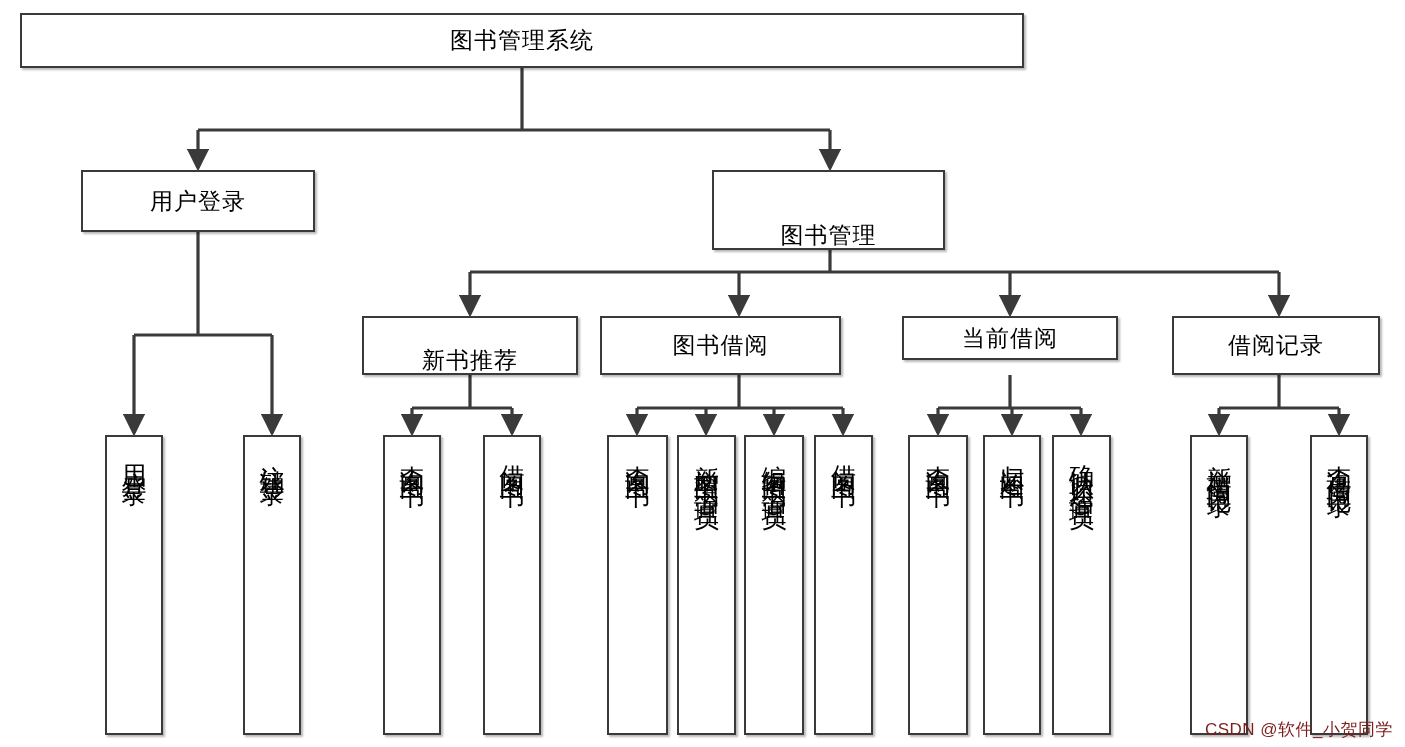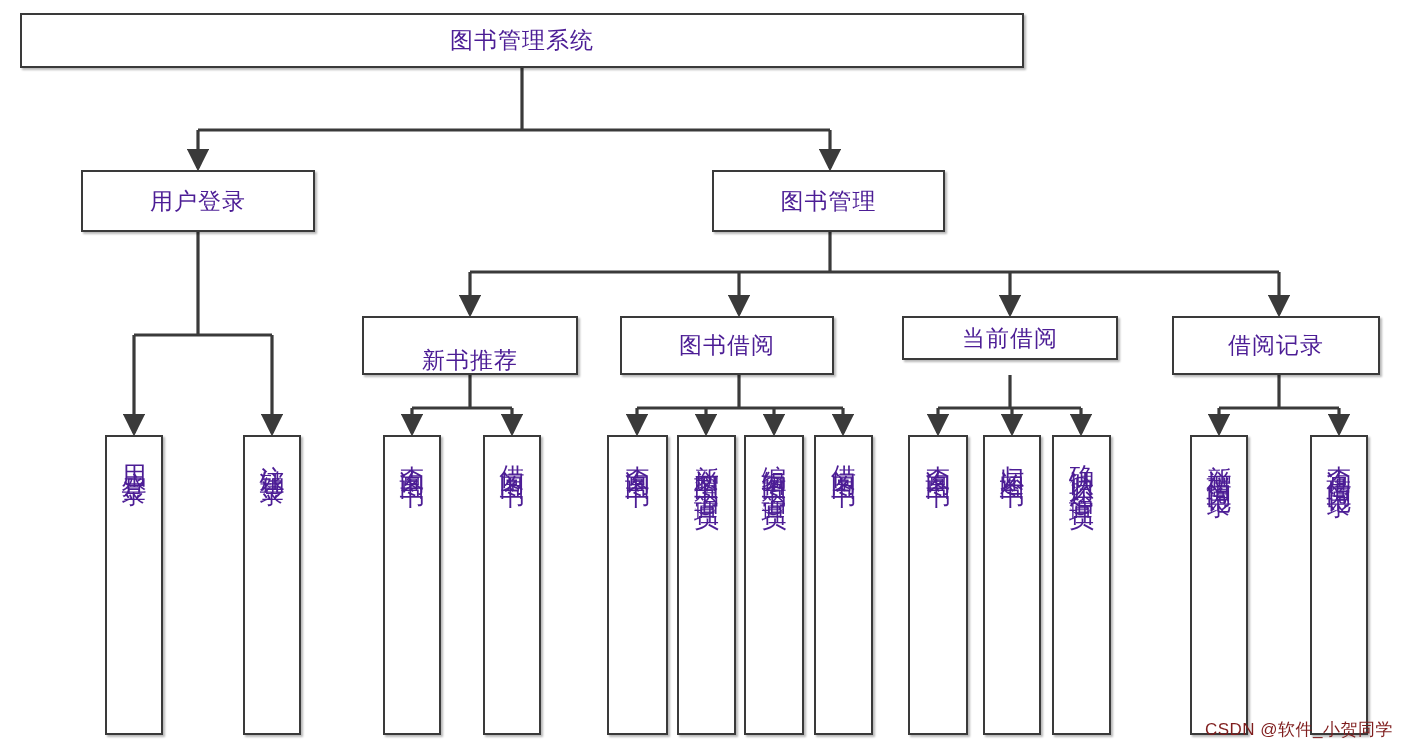--- a/index.html
+++ b/index.html
@@ -27,21 +27,21 @@
   }
   .node {
     position: absolute;
     box-sizing: border-box;
     background: #ffffff;
     border: 2px solid #3a3a3a;
     box-shadow: 2px 2px 2px rgba(0,0,0,0.28);
     display: flex;
     align-items: center;
     justify-content: center;
-    color: #4c1d95;
+    color: #000000;
     z-index: 2;
   }
   .node-label {
     display: block;
     text-align: center;
     line-height: 1.15;
     white-space: pre;
   }
   
   .node.horiz .node-label {
@@ -127,28 +127,28 @@
     </g>
   </svg>
 
   <div class="node horiz" style="left:20px; top:13px; width:1004px; height:55px;">
     <span class="node-label">图书管理系统</span>
   </div>
 
   <div class="node horiz" style="left:81px; top:170px; width:234px; height:62px;">
     <span class="node-label">用户登录</span>
   </div>
-  <div class="node horiz" style="left:712px; top:170px; width:233px; height:62px;">
+  <div class="node horiz" style="left:712px; top:170px; width:233px; height:80px;align-items:flex-end;">
     <span class="node-label">图书管理</span>
   </div>
 
   <div class="node horiz" style="left:362px; top:316px; width:216px; height:59px;align-items:flex-end;">
     <span class="node-label">新书推荐</span>
   </div>
-  <div class="node horiz" style="left:620px; top:316px; width:214px; height:59px;">
+  <div class="node horiz" style="left:600px; top:316px; width:241px; height:59px;">
     <span class="node-label">图书借阅</span>
   </div>
   <div class="node horiz" style="left:902px; top:316px; width:216px; height:44px;">
     <span class="node-label">当前借阅</span>
   </div>
   <div class="node horiz" style="left:1172px; top:316px; width:208px; height:59px;">
     <span class="node-label">借阅记录</span>
   </div>
 
   <div class="node vert" style="left:105px; top:435px; width:58px; height:300px;">

